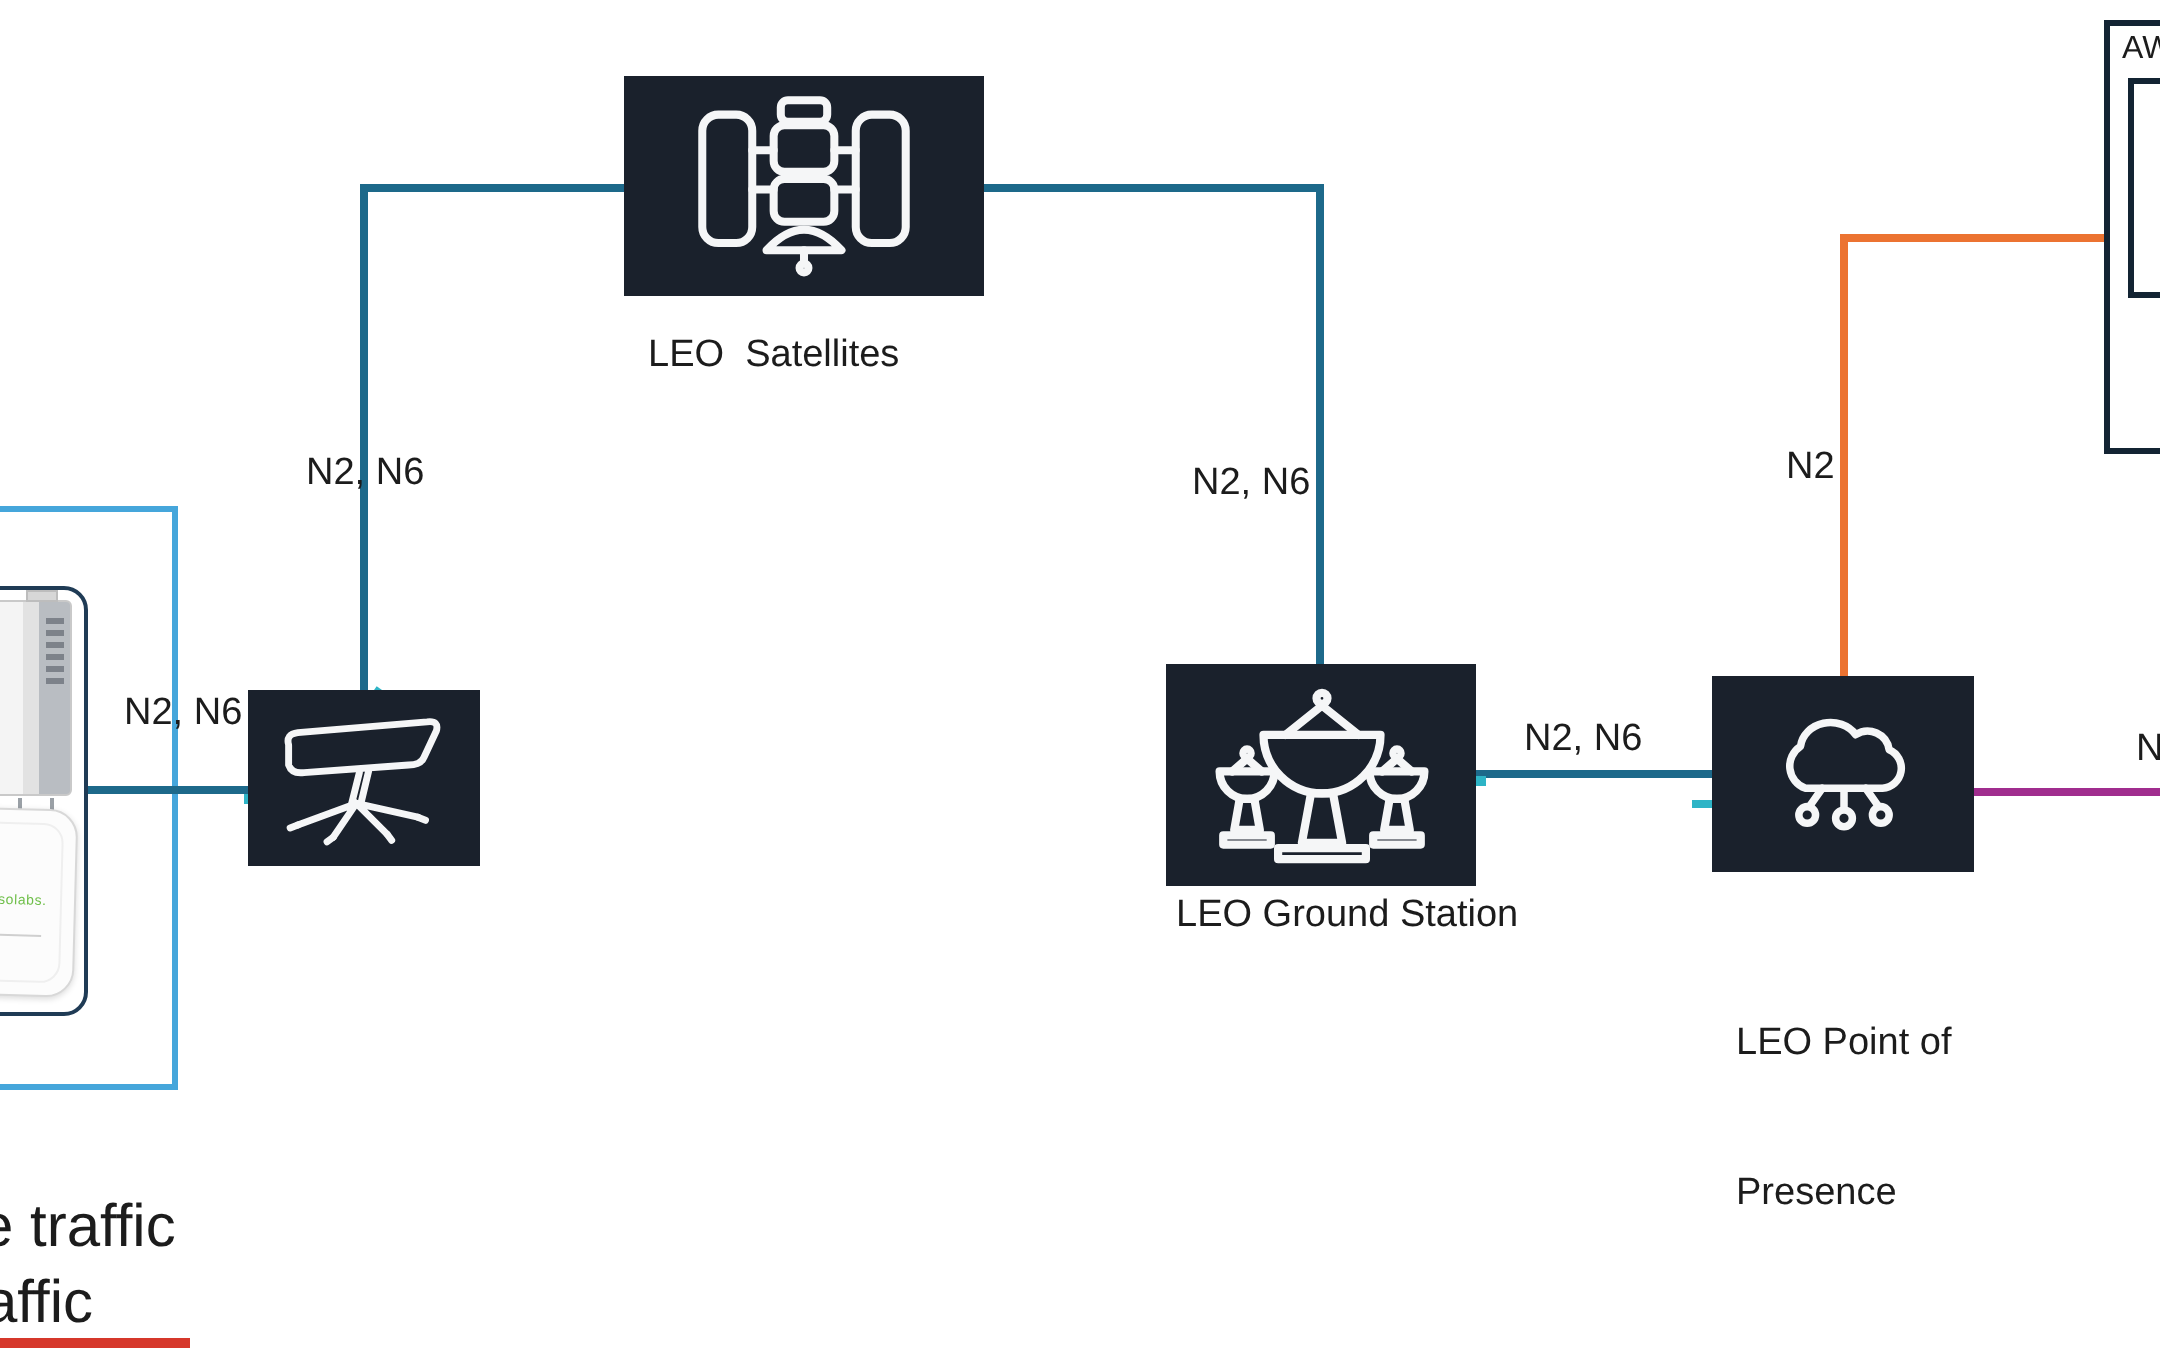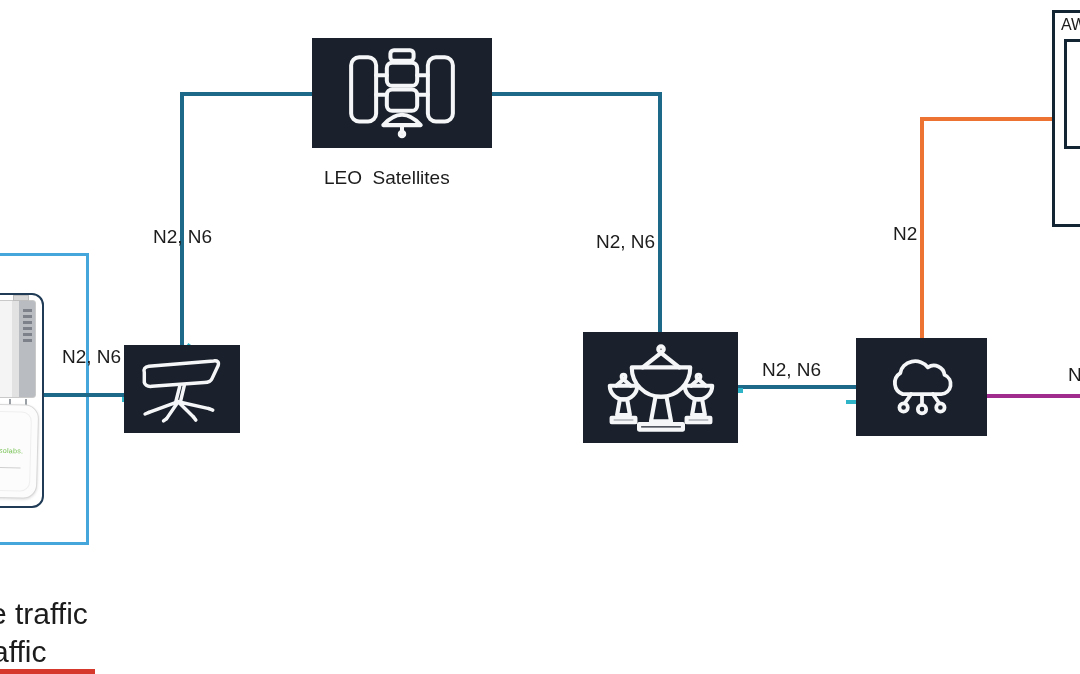--- a/index.html
+++ b/index.html
@@ -121,29 +121,34 @@
       <path d="M14 50 h30 a15 15 0 0 1 -30 0 z"></path>
       <path d="M25 65 h8 l3 17 h-14 z"></path>
       <path d="M16 85 h26 v5 h-26 z"></path>
       <circle cx="111" cy="40" r="2"></circle>
       <path d="M103 50 L111 43 L119 50"></path>
       <path d="M96 50 h30 a15 15 0 0 1 -30 0 z"></path>
       <path d="M107 65 h8 l3 17 h-14 z"></path>
       <path d="M98 85 h26 v5 h-26 z"></path>
     </svg>
   </div>
+  <div class="node-label" style="left:588px;top:447px">LEO Ground Station</div>
 
   <div class="node" style="left:856px;top:338px;width:131px;height:98px">
     <svg width="92" height="80" viewBox="0 0 110 95">
       <path d="M32 56 h46 a12 12 0 0 0 4-23 a13 13 0 0 0 -20-9 a18 16 0 0 0 -33 7 a14 14 0 0 0 3 25 z"></path>
       <path d="M42 56 L35 66 M55 58 v9 M68 56 L75 66"></path>
       <circle cx="33" cy="72" r="5"></circle>
       <circle cx="55" cy="74" r="5"></circle>
       <circle cx="77" cy="72" r="5"></circle>
     </svg>
+  </div>
+  <div class="node-label" style="left:868px;top:459px;line-height:25px">
+    <div>LEO Point of</div>
+    <div>Presence</div>
   </div>
 
   <div class="region" style="left:1052px;top:10px;width:60px;height:217px"></div>
   <div class="region-label" style="left:1061px;top:16px">AW</div>
   <div class="region" style="left:1064px;top:39px;width:60px;height:110px"></div>
 
   <div class="legend-line" style="left:-10px;top:597px">e traffic</div>
   <div class="legend-line" style="left:-8px;top:635px">affic</div>
   <div class="red-bar" style="left:0;top:669px;width:95px;height:5px"></div>
 

